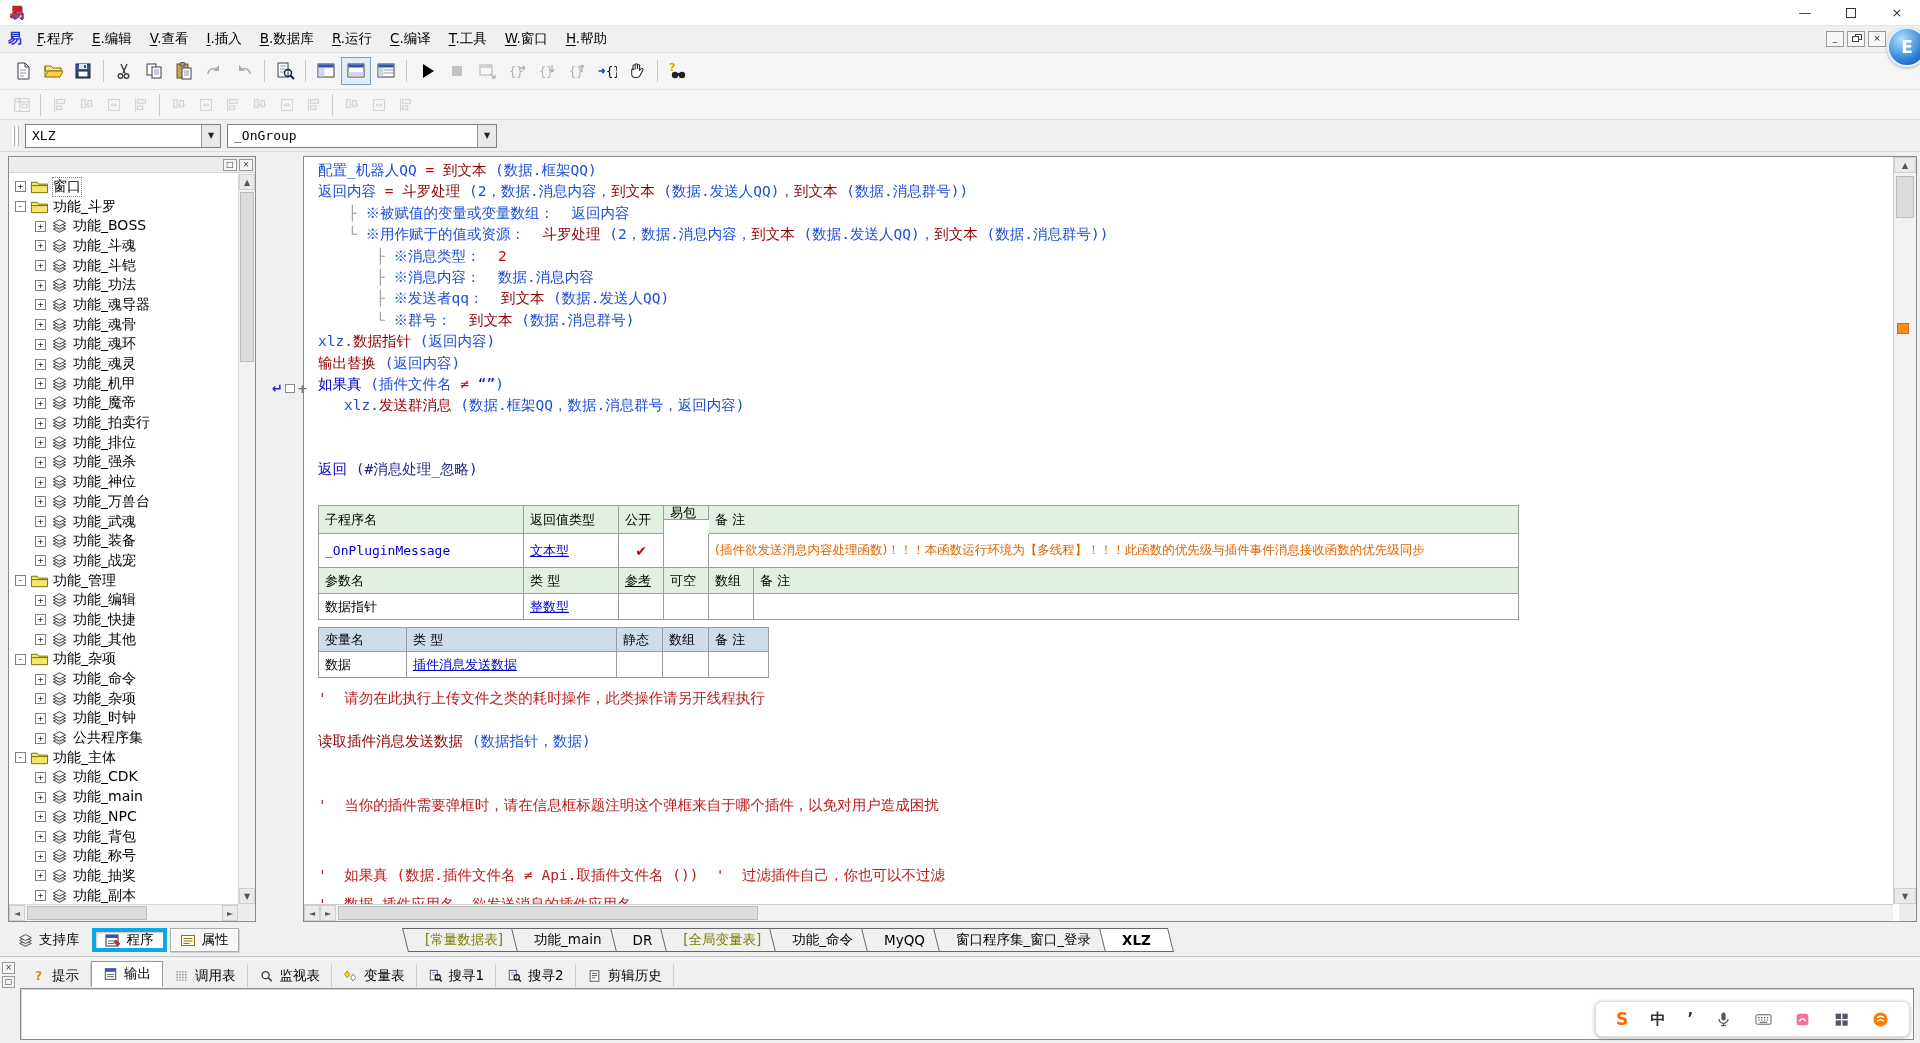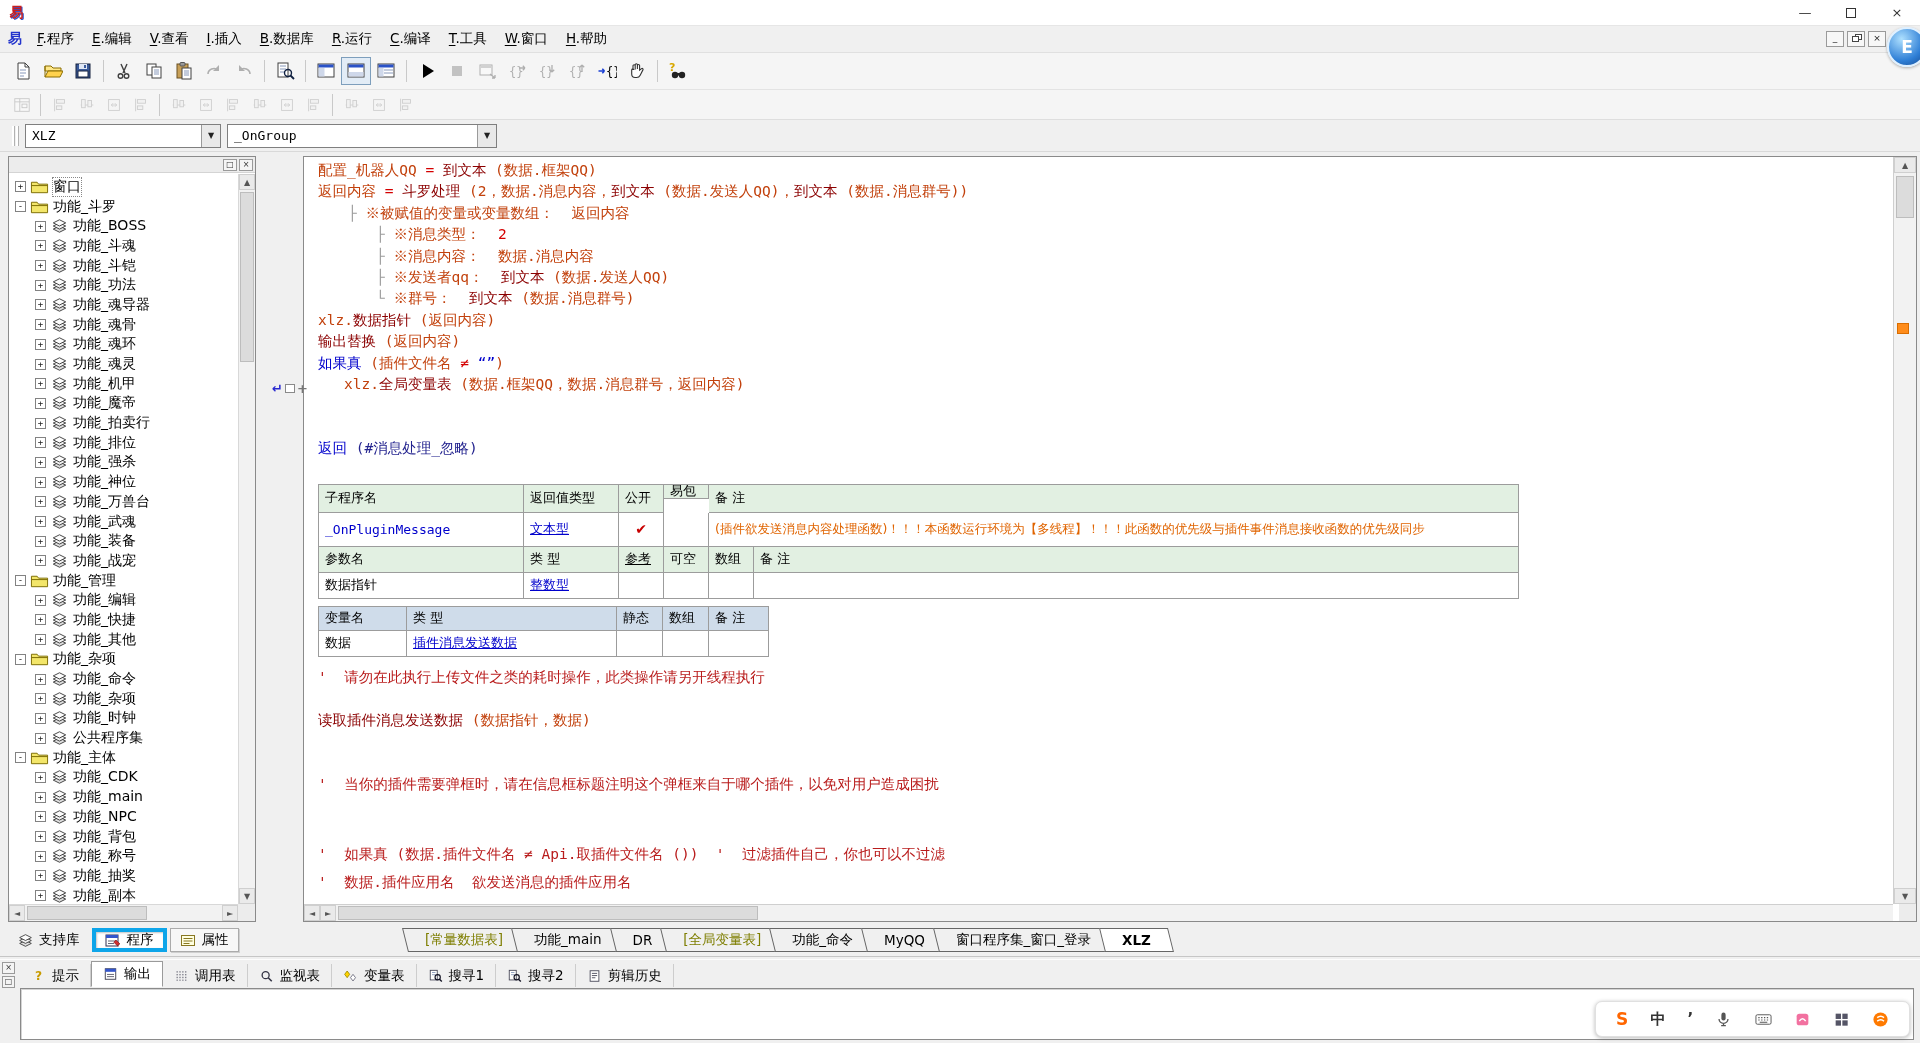--- a/index.html
+++ b/index.html
@@ -60,21 +60,21 @@
 .hscroll{position:absolute;left:0;bottom:0;right:17px;height:17px;border-top:1px solid #d8d8d8;background:#f2f2f2;display:flex;align-items:center}
 .sarrow{width:16px;height:16px;background:#eaeaea;border:1px solid #cfcfcf;color:#555;font-size:8px;display:flex;align-items:center;justify-content:center;flex:none}
 .vthumb{position:absolute;left:1px;right:1px;background:#dcdcdc;border:1px solid #bdbdbd}
 .hthumb{height:14px;background:#dcdcdc;border:1px solid #bdbdbd}
 .corner{position:absolute;right:0;bottom:0;width:17px;height:17px;background:#ececec}
 
 
 .codepanel{position:absolute;left:303px;top:156px;width:1614px;height:766px;background:#fff;border:1px solid #8a8a8a}
 .code-content{position:absolute;left:0;top:0;right:23px;bottom:17px;overflow:hidden;padding:3px 0 0 14px;font-family:"DejaVu Sans Mono","Liberation Mono",monospace;font-size:14.5px}
 .cline{height:21.4px;line-height:21.4px;white-space:pre}
-.k{color:#c2410c}.fn{color:#8b0000}.op{color:#d40000}.kw{color:#0000cc}.cn{color:#24248f}.gr{color:#b91c1c}.gy{color:#9c9c9c}
+.k{color:#1d4ed8}.fn{color:#8b0000}.op{color:#d40000}.kw{color:#0000cc}.cn{color:#24248f}.gr{color:#b91c1c}.gy{color:#9c9c9c}
 .cvscroll{position:absolute;top:0;right:0;width:23px;bottom:17px;border-left:1px solid #cfcfcf;background:#f2f2f2}
 .chscroll{position:absolute;left:0;right:23px;bottom:0;height:17px;border-top:1px solid #cfcfcf;background:#f2f2f2;display:flex;align-items:center}
 .bmark{position:absolute;left:3px;top:166px;width:12px;height:11px;background:#ff8c1a;border:1px solid #d96d00}
 
 .etable{display:inline-block;border-top:1px solid #9c9c9c;border-left:1px solid #9c9c9c;background:#fff;font-family:"DejaVu Sans","Liberation Sans",sans-serif;font-size:13px;margin:3px 0 4px 0;vertical-align:top}
 .trowt{display:flex}
 .tcell{border-right:1px solid #9c9c9c;border-bottom:1px solid #9c9c9c;padding:0 6px;display:flex;align-items:center;white-space:nowrap;overflow:hidden}
 .thead-green{background:#e2f0e2}
 .thead-blue{background:#cfdcea}
 .link{color:#0000cc;text-decoration:underline}
@@ -899,28 +899,29 @@
   <span class="ret">↵</span>
   <span class="sq"></span>
   <span class="plus">+</span>
 </div>
 
 <div class="codepanel">
   <div class="code-content" id="code-content">
       <div class="cline"><span class="k">配置_机器人QQ </span><span class="op">= </span><span class="fn">到文本</span><span class="k"> (数据.框架QQ)</span></div>
       <div class="cline"><span class="k">返回内容 </span><span class="op">= </span><span class="fn">斗罗处理</span><span class="k"> (2，数据.消息内容，</span><span class="fn">到文本</span><span class="k"> (数据.发送人QQ)，</span><span class="fn">到文本</span><span class="k"> (数据.消息群号))</span></div>
       <div class="cline" style="padding-left: 30px;"><span class="gy">├ </span><span class="k">※被赋值的变量或变量数组：  返回内容</span></div>
+      <div class="cline" style="padding-left: 30px;"><span class="gy">└ </span><span class="k">※用作赋于的值或资源：  </span><span class="fn">斗罗处理</span><span class="k"> (2，数据.消息内容，</span><span class="fn">到文本</span><span class="k"> (数据.发送人QQ)，</span><span class="fn">到文本</span><span class="k"> (数据.消息群号))</span></div>
       <div class="cline" style="padding-left: 58px;"><span class="gy">├ </span><span class="k">※消息类型：  </span><span class="op">2</span></div>
       <div class="cline" style="padding-left: 58px;"><span class="gy">├ </span><span class="k">※消息内容：  数据.消息内容</span></div>
       <div class="cline" style="padding-left: 58px;"><span class="gy">├ </span><span class="k">※发送者qq：  </span><span class="fn">到文本</span><span class="k"> (数据.发送人QQ)</span></div>
       <div class="cline" style="padding-left: 58px;"><span class="gy">└ </span><span class="k">※群号：  </span><span class="fn">到文本</span><span class="k"> (数据.消息群号)</span></div>
       <div class="cline"><span class="k">xlz.</span><span class="fn">数据指针</span><span class="k"> (返回内容)</span></div>
       <div class="cline"><span class="fn">输出替换</span><span class="k"> (返回内容)</span></div>
       <div class="cline"><span class="kw">如果真</span><span class="k"> (插件文件名 </span><span class="op">≠</span><span class="kw"> “”</span><span class="k">)</span></div>
-      <div class="cline" style="padding-left: 26px;"><span class="k">xlz.</span><span class="fn">全局变量表</span><span class="k"> (数据.框架QQ，数据.消息群号，返回内容)</span></div>
+      <div class="cline" style="padding-left: 26px;"><span class="k">xlz.</span><span class="fn">发送群消息</span><span class="k"> (数据.框架QQ，数据.消息群号，返回内容)</span></div>
       <div class="cline blank"></div>
       <div class="cline blank"></div>
       <div class="cline"><span class="kw">返回</span><span class="cn"> (#消息处理_忽略)</span></div>
       <div class="cline blank"></div>
       <div><div class="etable"><div class="trowt">
             <div class="tcell thead-green" style="width: 205px; height: 28px;">子程序名</div>
             <div class="tcell thead-green" style="width: 95px; height: 28px;">返回值类型</div>
             <div class="tcell thead-green" style="width: 45px; height: 28px;">公开</div>
             <div class="tcell thead-green" style="width: 45px; height: 14px;">易包</div>
             <div class="tcell thead-green" style="width: 810px; height: 28px;">备 注</div>

